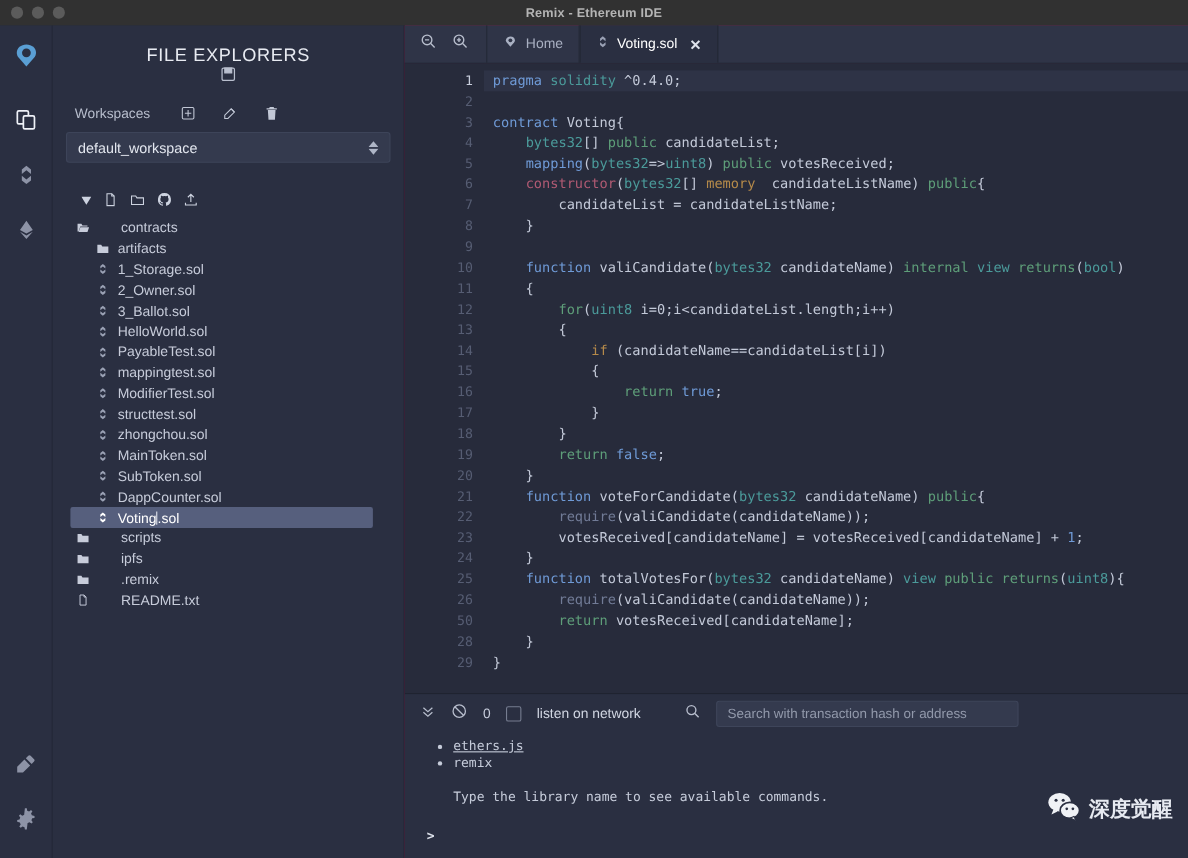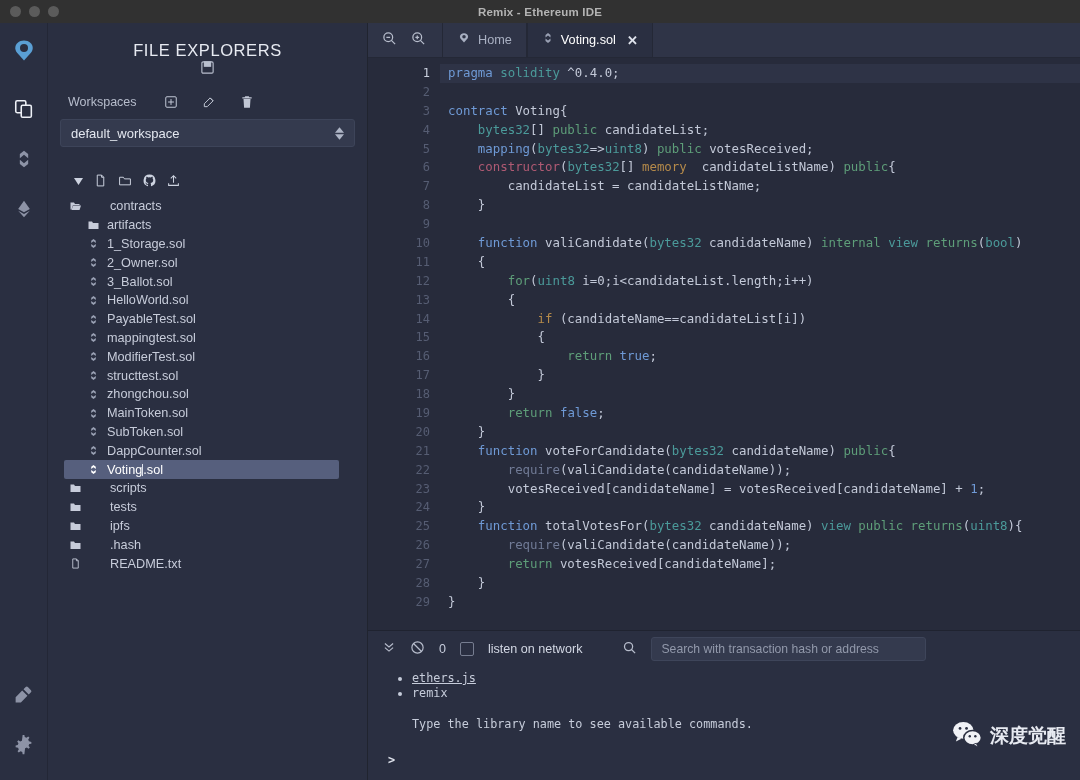--- a/index.html
+++ b/index.html
@@ -403,37 +403,29 @@
                 </svg>
               </span>
               <span>scripts</span>
             </div>
             <div class="node ind1">
               <span class="ico">
                 <svg width="13" height="12" viewBox="0 0 24 24" fill="currentColor">
                   <path d="M2 5h7l2 3h11v12H2z"></path>
                 </svg>
               </span>
-              <span>tests</span>
+              <span>ipfs</span>
             </div>
             <div class="node ind1">
               <span class="ico">
                 <svg width="13" height="12" viewBox="0 0 24 24" fill="currentColor">
                   <path d="M2 5h7l2 3h11v12H2z"></path>
                 </svg>
               </span>
-              <span>ipfs</span>
-            </div>
-            <div class="node ind1">
-              <span class="ico">
-                <svg width="13" height="12" viewBox="0 0 24 24" fill="currentColor">
-                  <path d="M2 5h7l2 3h11v12H2z"></path>
-                </svg>
-              </span>
-              <span>.hash</span>
+              <span>.remix</span>
             </div>
             <div class="node ind1">
               <span class="ico">
                 <svg width="11" height="13" viewBox="0 0 24 24" fill="none" stroke="currentColor" stroke-width="1.9">
                   <path d="M14 2H6v20h12V6z"></path>
                   <path d="M14 2v4h4"></path>
                 </svg>
               </span>
               <span>README.txt</span>
             </div>
@@ -499,21 +491,21 @@
             <div>17</div>
             <div>18</div>
             <div>19</div>
             <div>20</div>
             <div>21</div>
             <div>22</div>
             <div>23</div>
             <div>24</div>
             <div>25</div>
             <div>26</div>
-            <div>27</div>
+            <div>50</div>
             <div>28</div>
             <div>29</div>
           </div>
         <div class="codewrap">
           <div class="code" id="code"><div class="hl"><span class="k">pragma </span><span class="kw">solidity </span><span>^0.4.0;</span></div><div>&nbsp;</div><div><span class="k">contract </span><span>Voting{</span></div><div><span>    </span><span class="kw">bytes32</span><span>[] </span><span class="g">public</span><span> candidateList;</span></div><div><span>    </span><span class="k">mapping</span><span>(</span><span class="kw">bytes32</span><span>=&gt;</span><span class="kw">uint8</span><span>) </span><span class="g">public</span><span> votesReceived;</span></div><div><span>    </span><span class="p">constructor</span><span>(</span><span class="kw">bytes32</span><span>[] </span><span class="o">memory</span><span>  candidateListName) </span><span class="g">public</span><span>{</span></div><div><span>        candidateList = candidateListName;</span></div><div><span>    }</span></div><div>&nbsp;</div><div><span>    </span><span class="k">function</span><span> valiCandidate(</span><span class="kw">bytes32</span><span> candidateName) </span><span class="g">internal</span><span> </span><span class="kw">view</span><span> </span><span class="g">returns</span><span>(</span><span class="kw">bool</span><span>)</span></div><div><span>    {</span></div><div><span>        </span><span class="g">for</span><span>(</span><span class="kw">uint8</span><span> i=0;i&lt;candidateList.length;i++)</span></div><div><span>        {</span></div><div><span>            </span><span class="o">if</span><span> (candidateName==candidateList[i])</span></div><div><span>            {</span></div><div><span>                </span><span class="g">return</span><span> </span><span class="k">true</span><span>;</span></div><div><span>            }</span></div><div><span>        }</span></div><div><span>        </span><span class="g">return</span><span> </span><span class="k">false</span><span>;</span></div><div><span>    }</span></div><div><span>    </span><span class="k">function</span><span> voteForCandidate(</span><span class="kw">bytes32</span><span> candidateName) </span><span class="g">public</span><span>{</span></div><div><span>        </span><span class="m">require</span><span>(valiCandidate(candidateName));</span></div><div><span>        votesReceived[candidateName] = votesReceived[candidateName] + </span><span class="n">1</span><span>;</span></div><div><span>    }</span></div><div><span>    </span><span class="k">function</span><span> totalVotesFor(</span><span class="kw">bytes32</span><span> candidateName) </span><span class="kw">view</span><span> </span><span class="g">public</span><span> </span><span class="g">returns</span><span>(</span><span class="kw">uint8</span><span>){</span></div><div><span>        </span><span class="m">require</span><span>(valiCandidate(candidateName));</span></div><div><span>        </span><span class="g">return</span><span> votesReceived[candidateName];</span></div><div><span>    }</span></div><div><span>}</span></div></div>
         </div>
       </div>
 
       <div class="term">
         <div class="term-bar">

